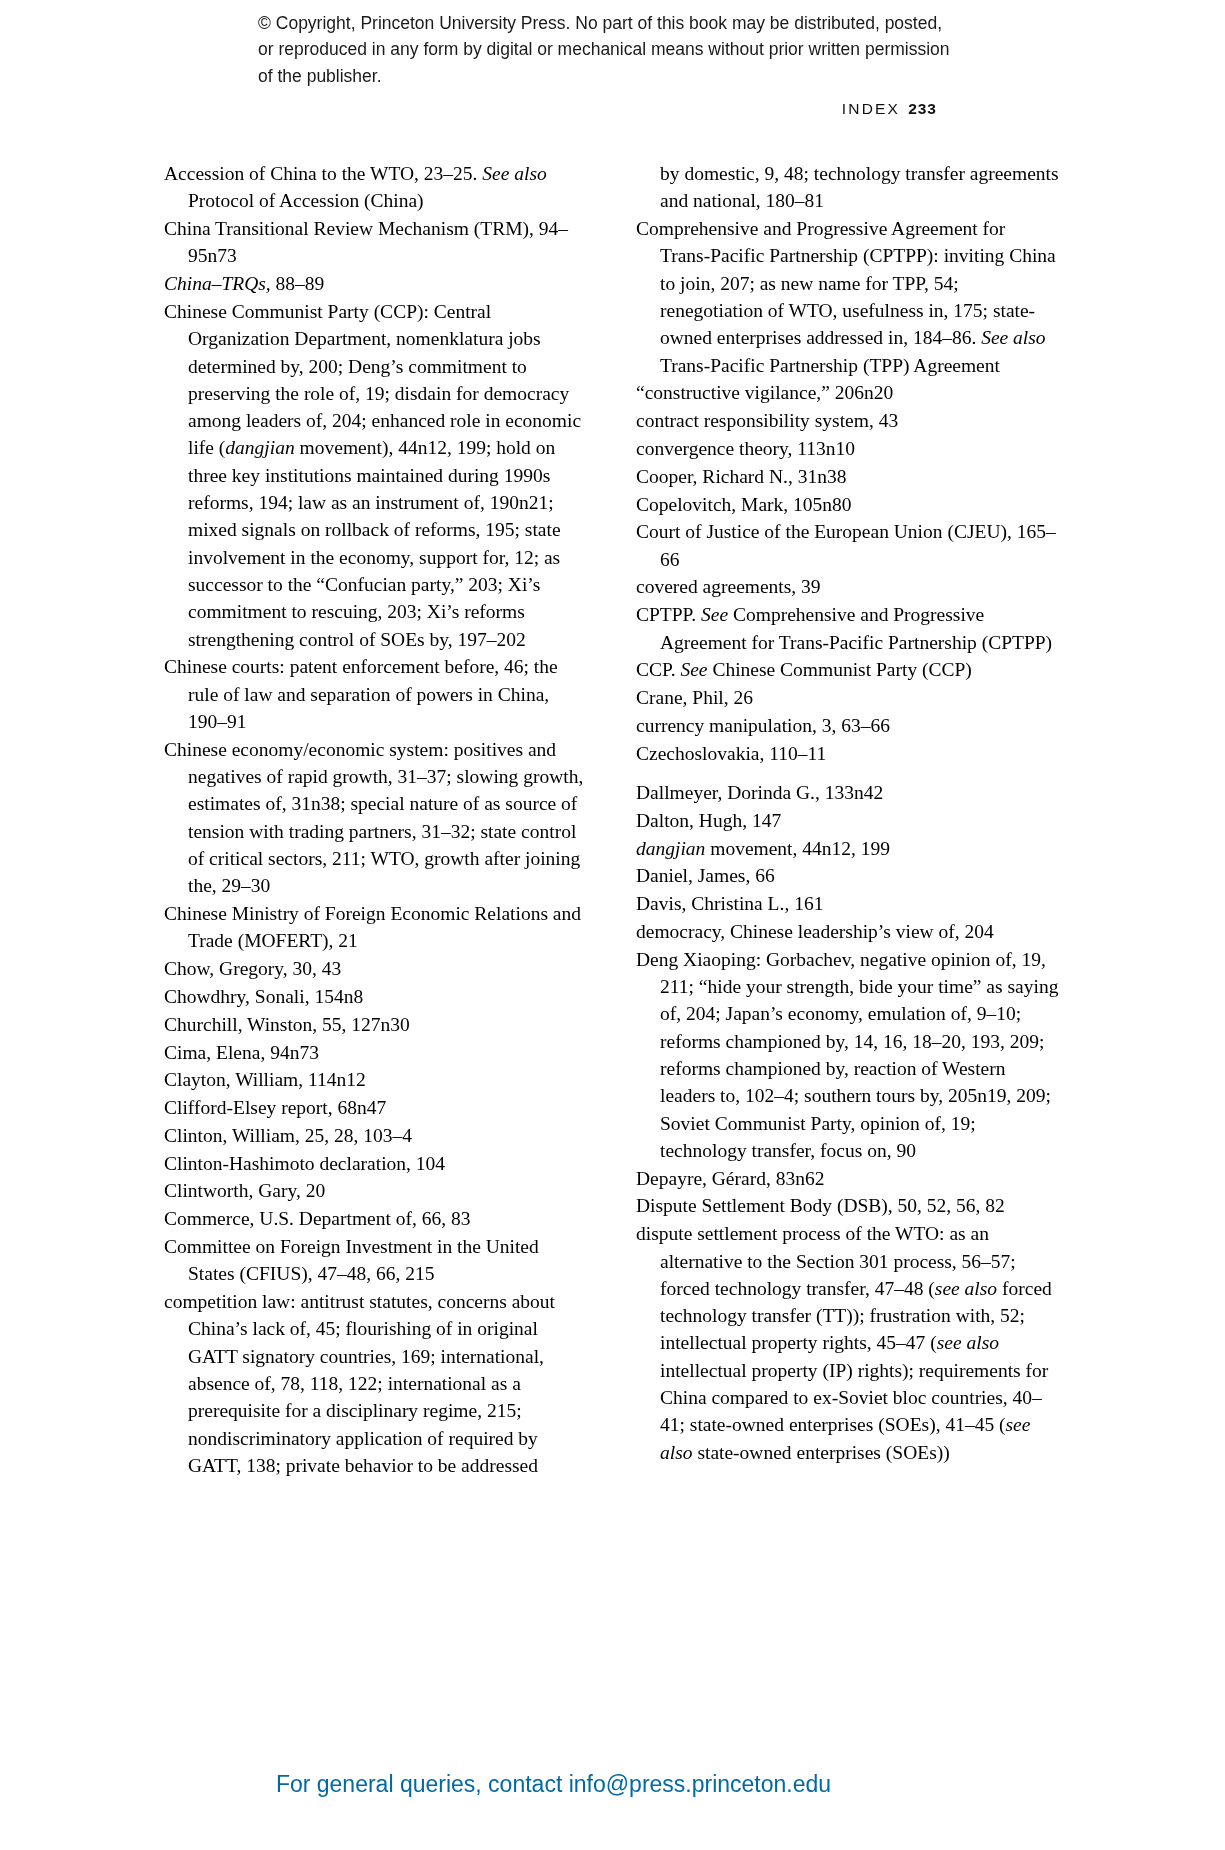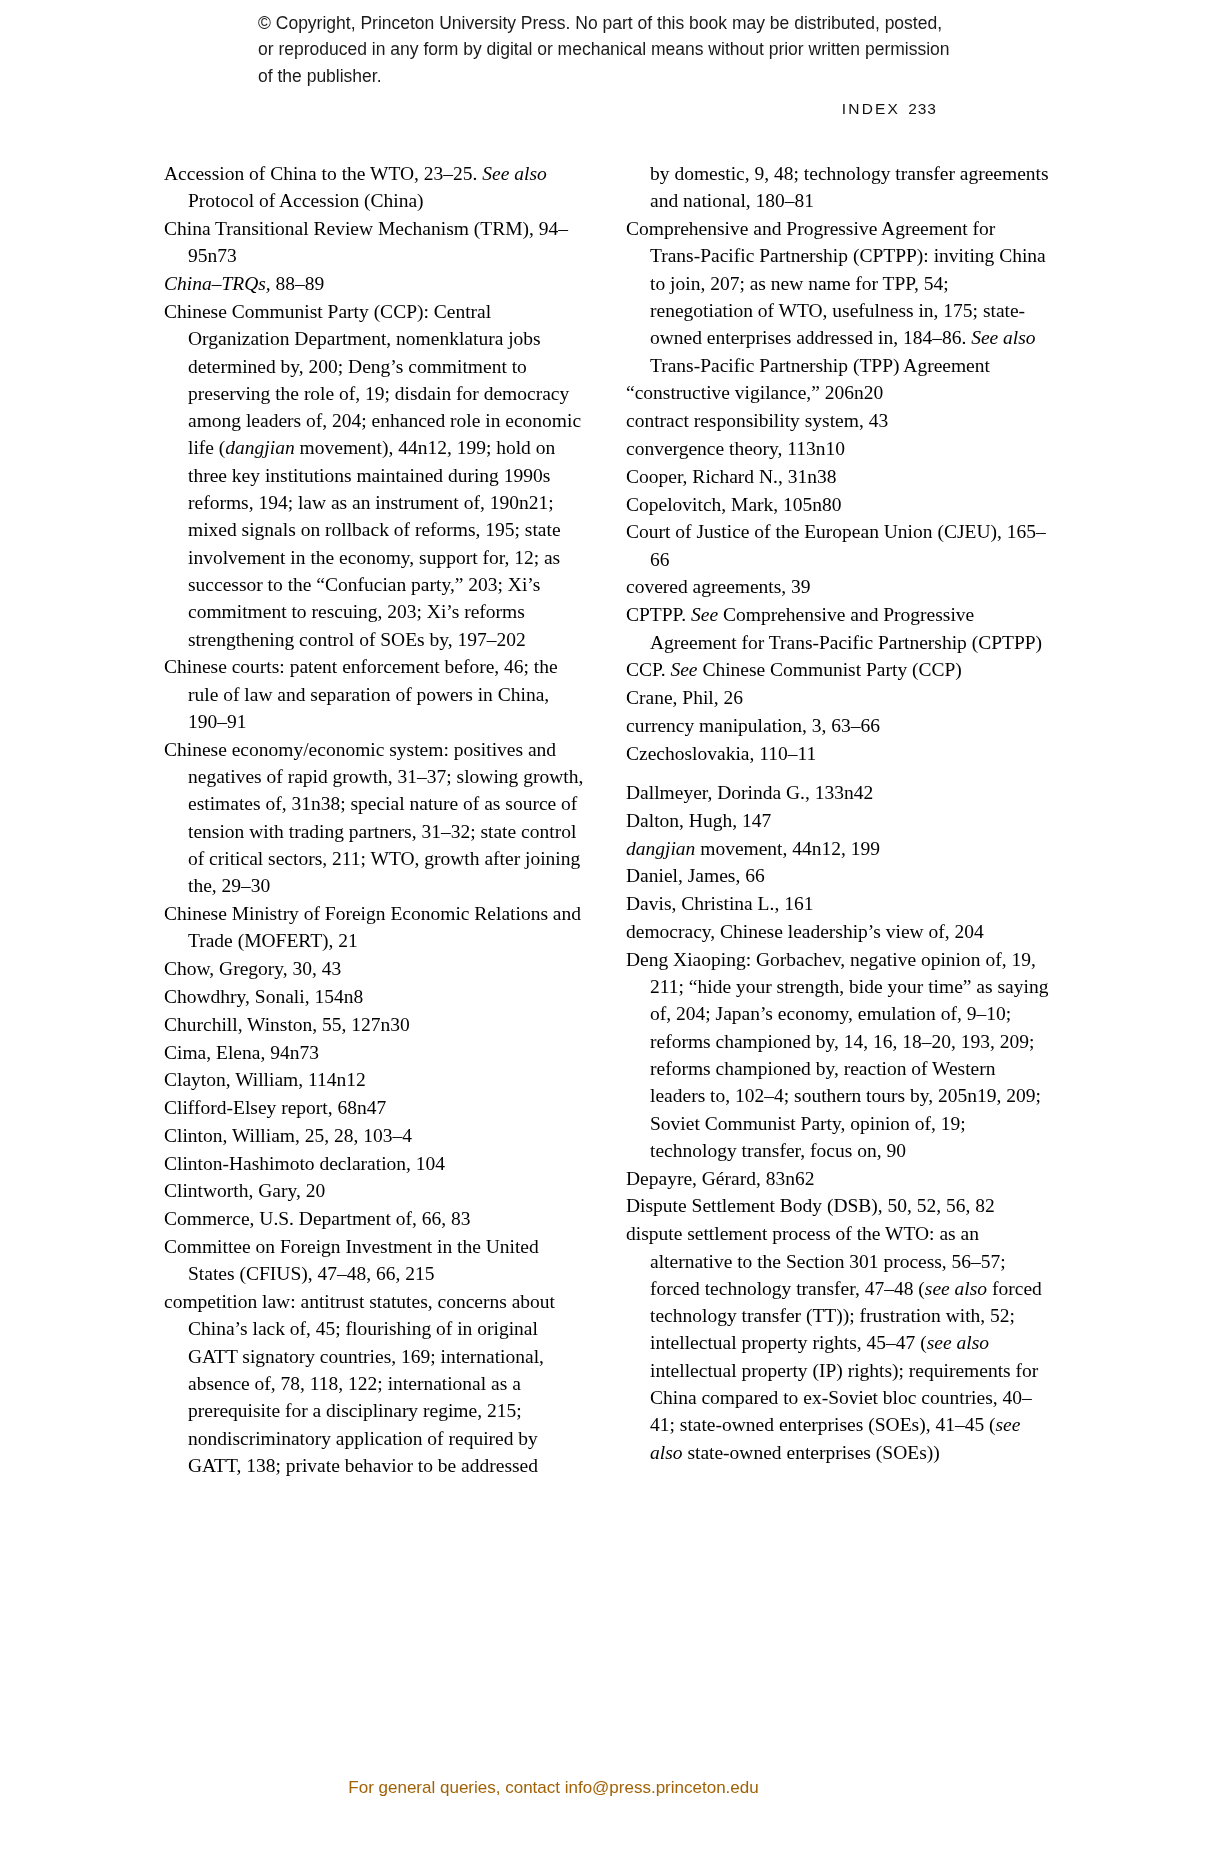--- a/index.html
+++ b/index.html
@@ -33,31 +33,31 @@
   .running-head {
     position: absolute;
     right: 170px;
     top: 100px;
     font-family: "Liberation Sans", sans-serif;
     font-size: 15.5px;
     letter-spacing: 2.2px;
     color: #111;
   }
   .running-head .page-num {
-    font-weight: normal;
+    font-weight: bold;
     letter-spacing: 1px;
     margin-left: 8px;
   }
   .columns {
     position: absolute;
     left: 164px;
     top: 160px;
     width: 902px;
     display: flex;
-    gap: 38px;
+    gap: 48px;
   }
   .col {
     width: 424px;
   }
   .entry {
     font-size: 19.5px;
     line-height: 1.40;
     text-indent: -24px;
     padding-left: 24px;
     margin: 0 0 0.5px 0;
@@ -73,22 +73,22 @@
   i, .ital {
     font-style: italic;
   }
   .footer {
     position: absolute;
     left: 0;
     right: 0;
     bottom: 52px;
     text-align: center;
     font-family: "Liberation Sans", sans-serif;
-    font-size: 17px;
-    color: #a16207;
+    font-size: 23px;
+    color: #0369a1;
   }
 </style>
 </head>
 <body>
 
 <div class="page">
 
   <div class="copyright">© Copyright, Princeton University Press. No part of this book may be distributed, posted, or reproduced in any form by digital or mechanical means without prior written permission of the publisher.</div>
 
   <div class="running-head">

